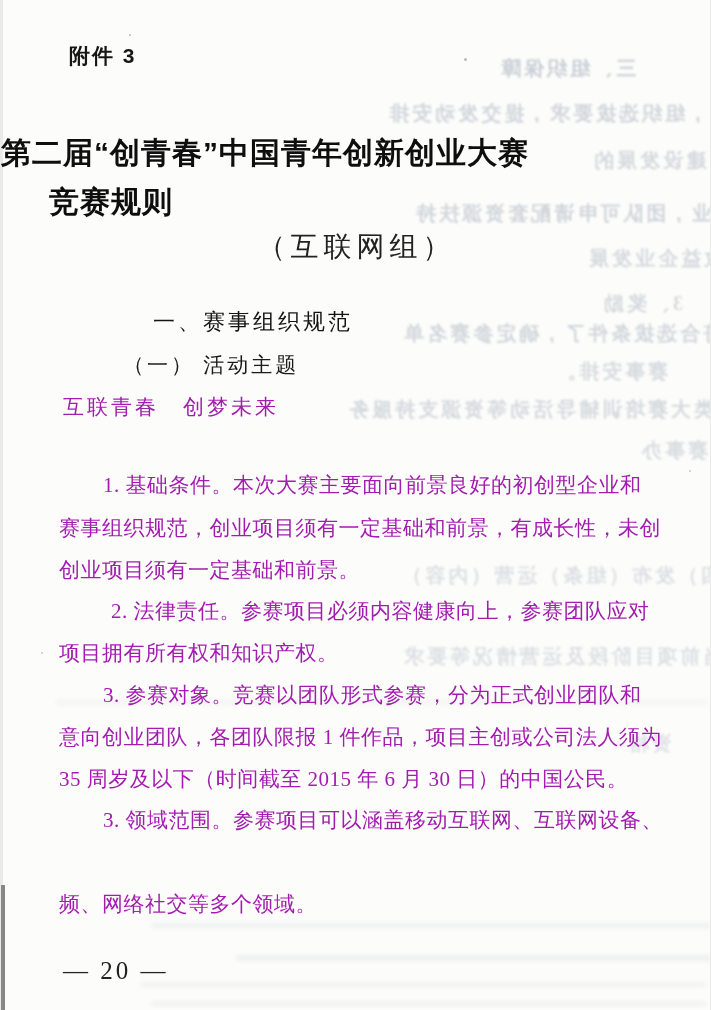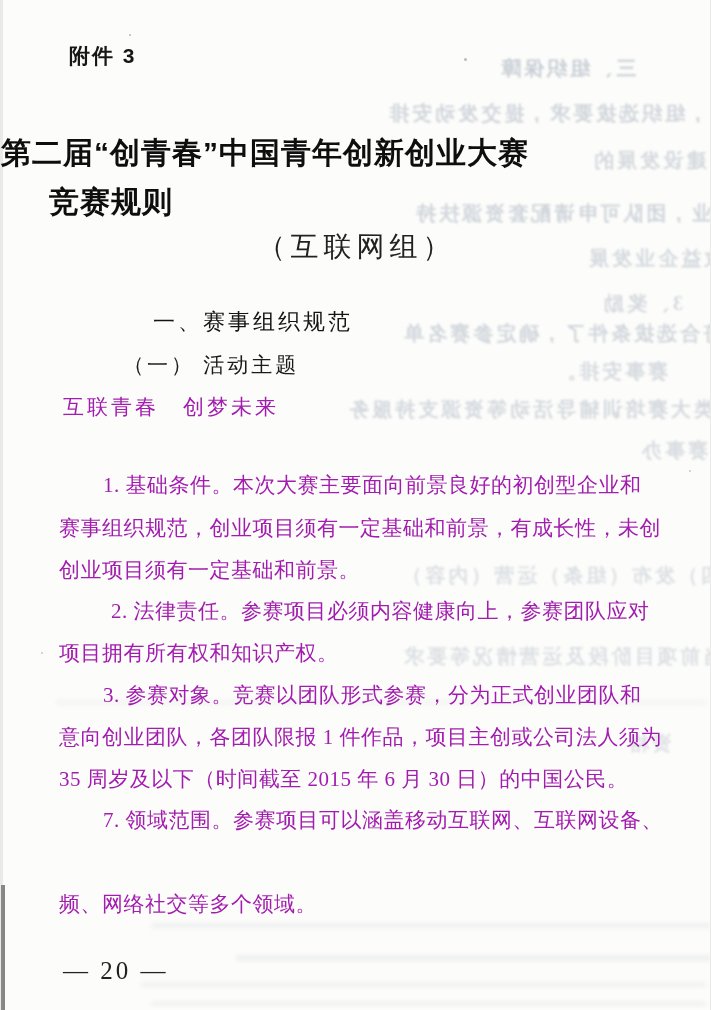--- a/index.html
+++ b/index.html
@@ -70,18 +70,18 @@
   <div class="abs line" style="left:58px;top:514px;">赛事组织规范，创业项目须有一定基础和前景，有成长性，未创</div>
   <div class="abs line" style="left:58px;top:556px;">创业项目须有一定基础和前景。</div>
 
   <div class="abs line" style="left:110px;top:597px;">2. 法律责任。参赛项目必须内容健康向上，参赛团队应对</div>
   <div class="abs line" style="left:58px;top:639px;">项目拥有所有权和知识产权。</div>
 
   <div class="abs line" style="left:102px;top:681px;">3. 参赛对象。竞赛以团队形式参赛，分为正式创业团队和</div>
   <div class="abs line" style="left:58px;top:723px;">意向创业团队，各团队限报 1 件作品，项目主创或公司法人须为</div>
   <div class="abs line" style="left:58px;top:765px;">35 周岁及以下（时间截至 2015 年 6 月 30 日）的中国公民。</div>
 
-  <div class="abs line" style="left:102px;top:806px;">7. 领域范围。参赛项目可以涵盖移动互联网、互联网设备、</div>
+  <div class="abs line" style="left:102px;top:806px;">3. 领域范围。参赛项目可以涵盖移动互联网、互联网设备、</div>
   <div class="abs line" style="left:58px;top:890px;">频、网络社交等多个领域。</div>
 
   <div class="abs pageno" style="left:62px;top:957px;">— 20 —</div>
 
 </div>
 
 </body></html>

